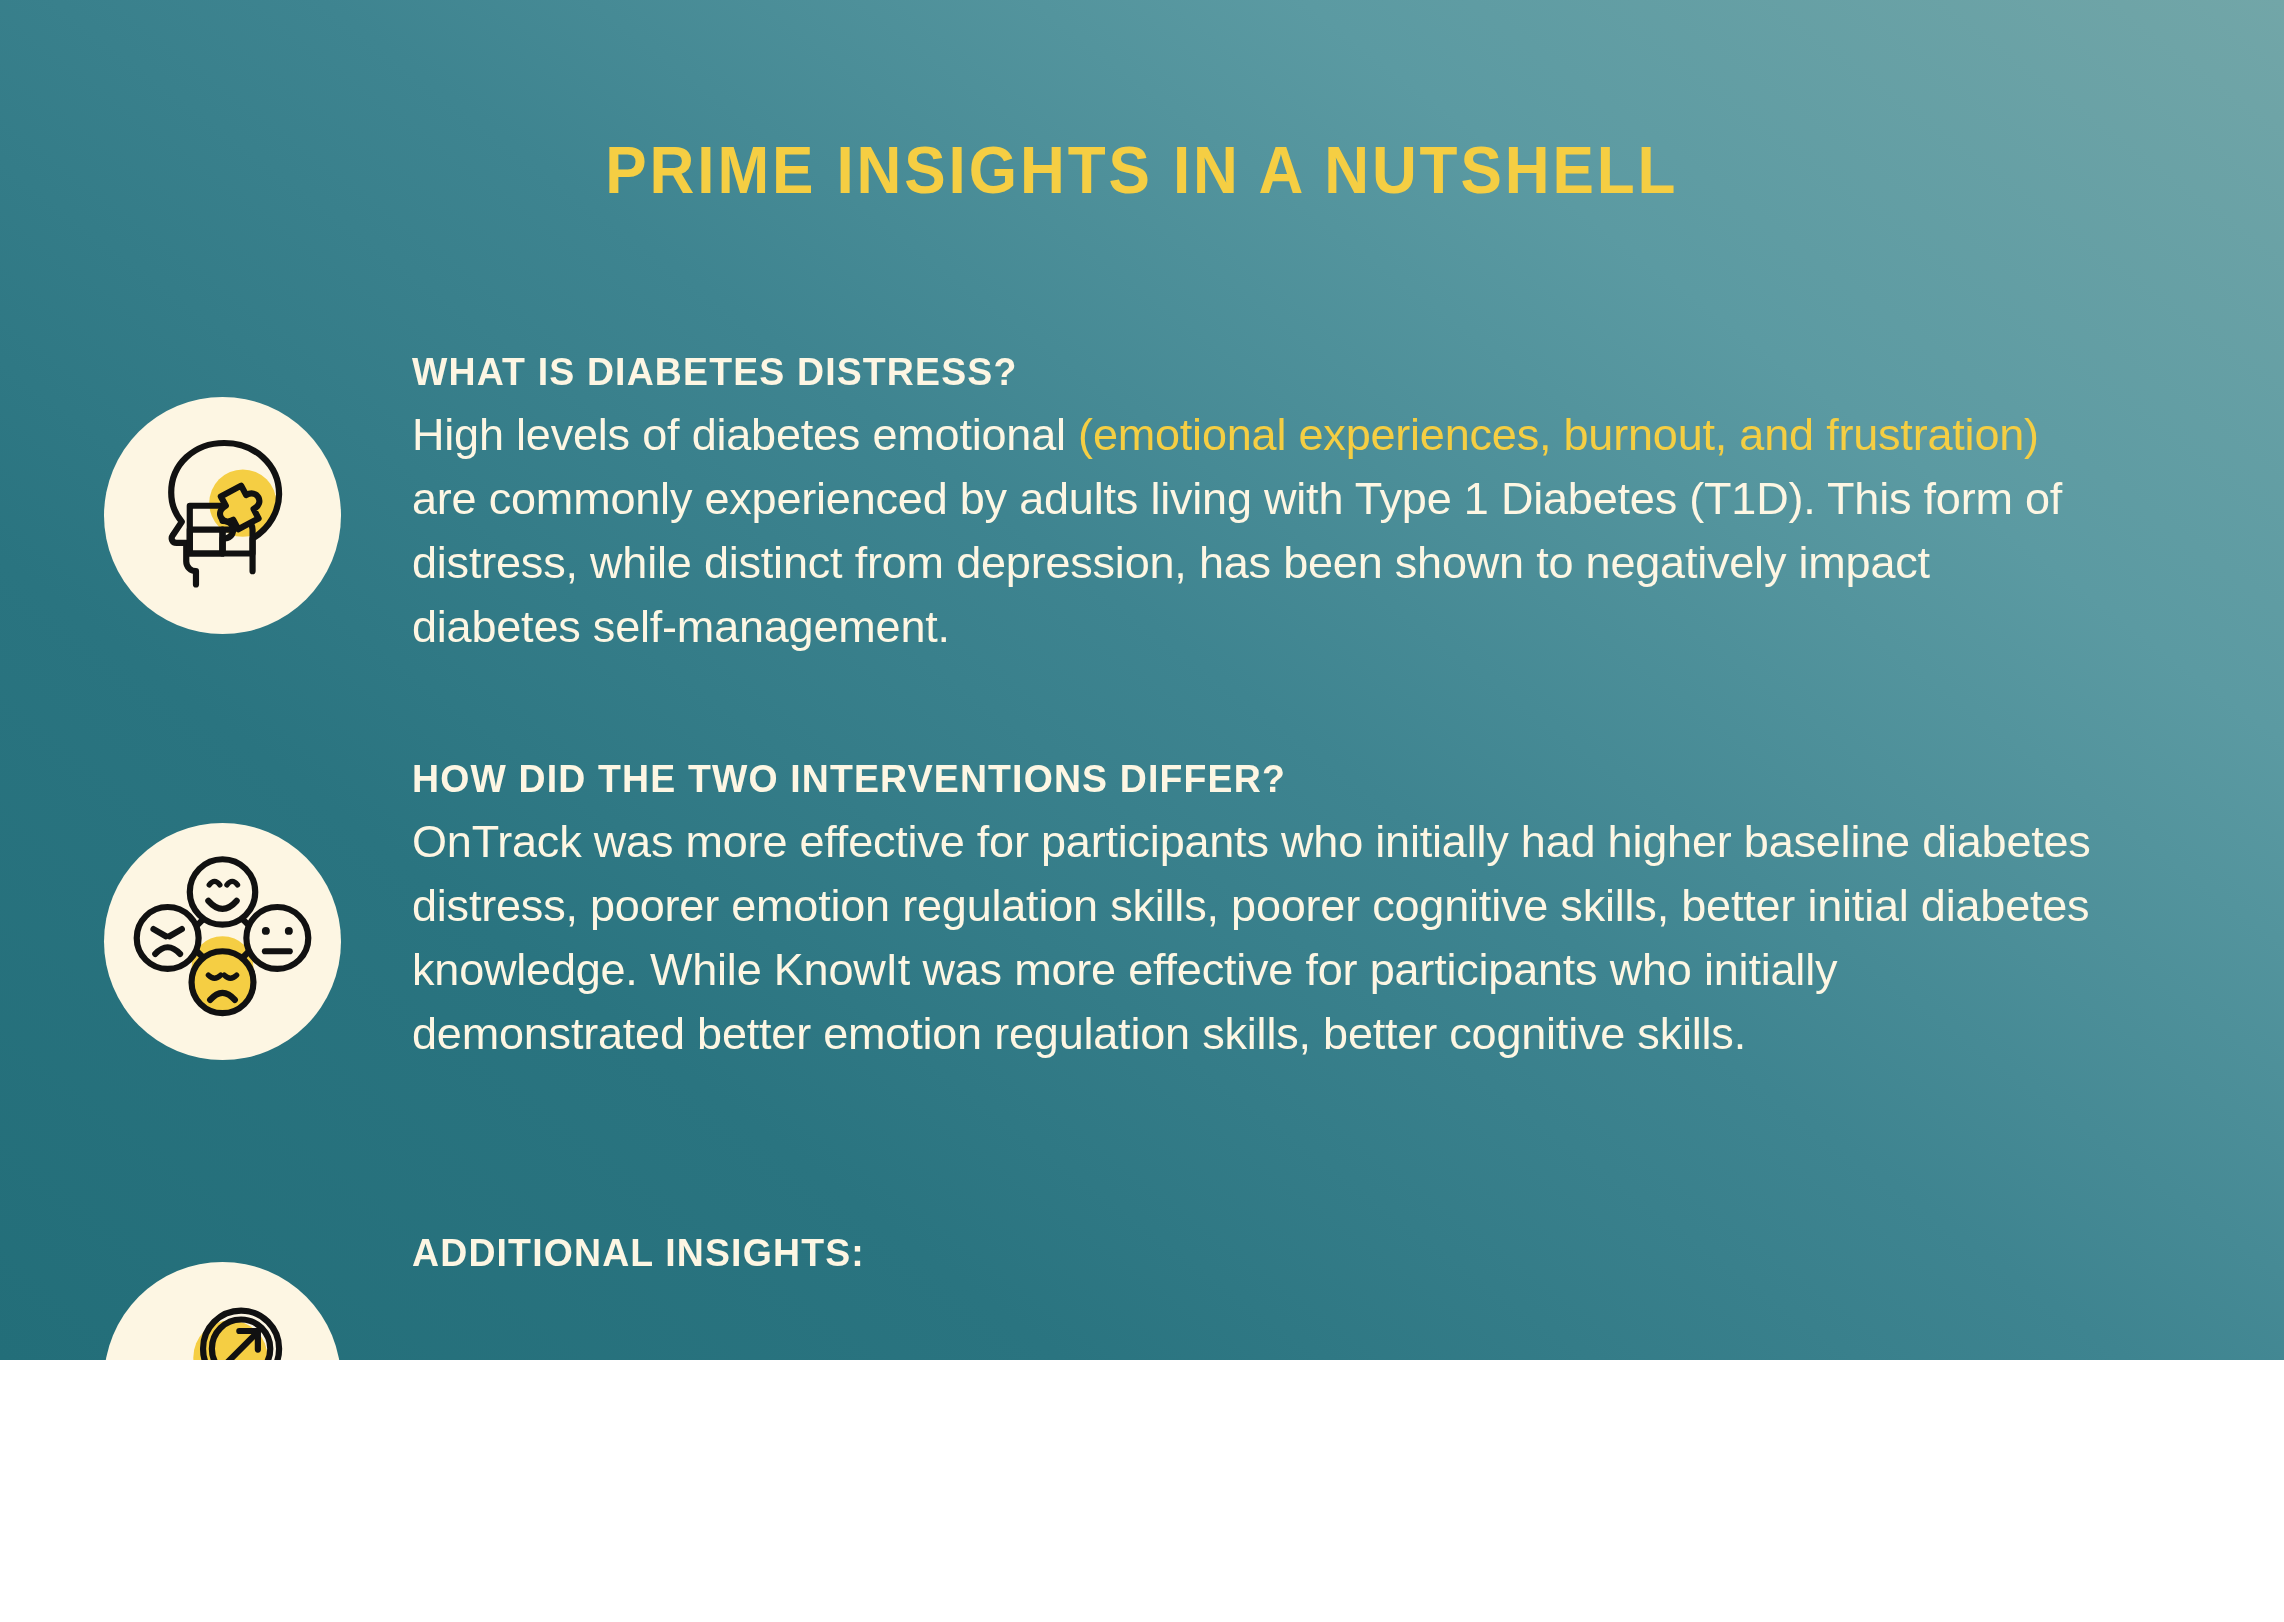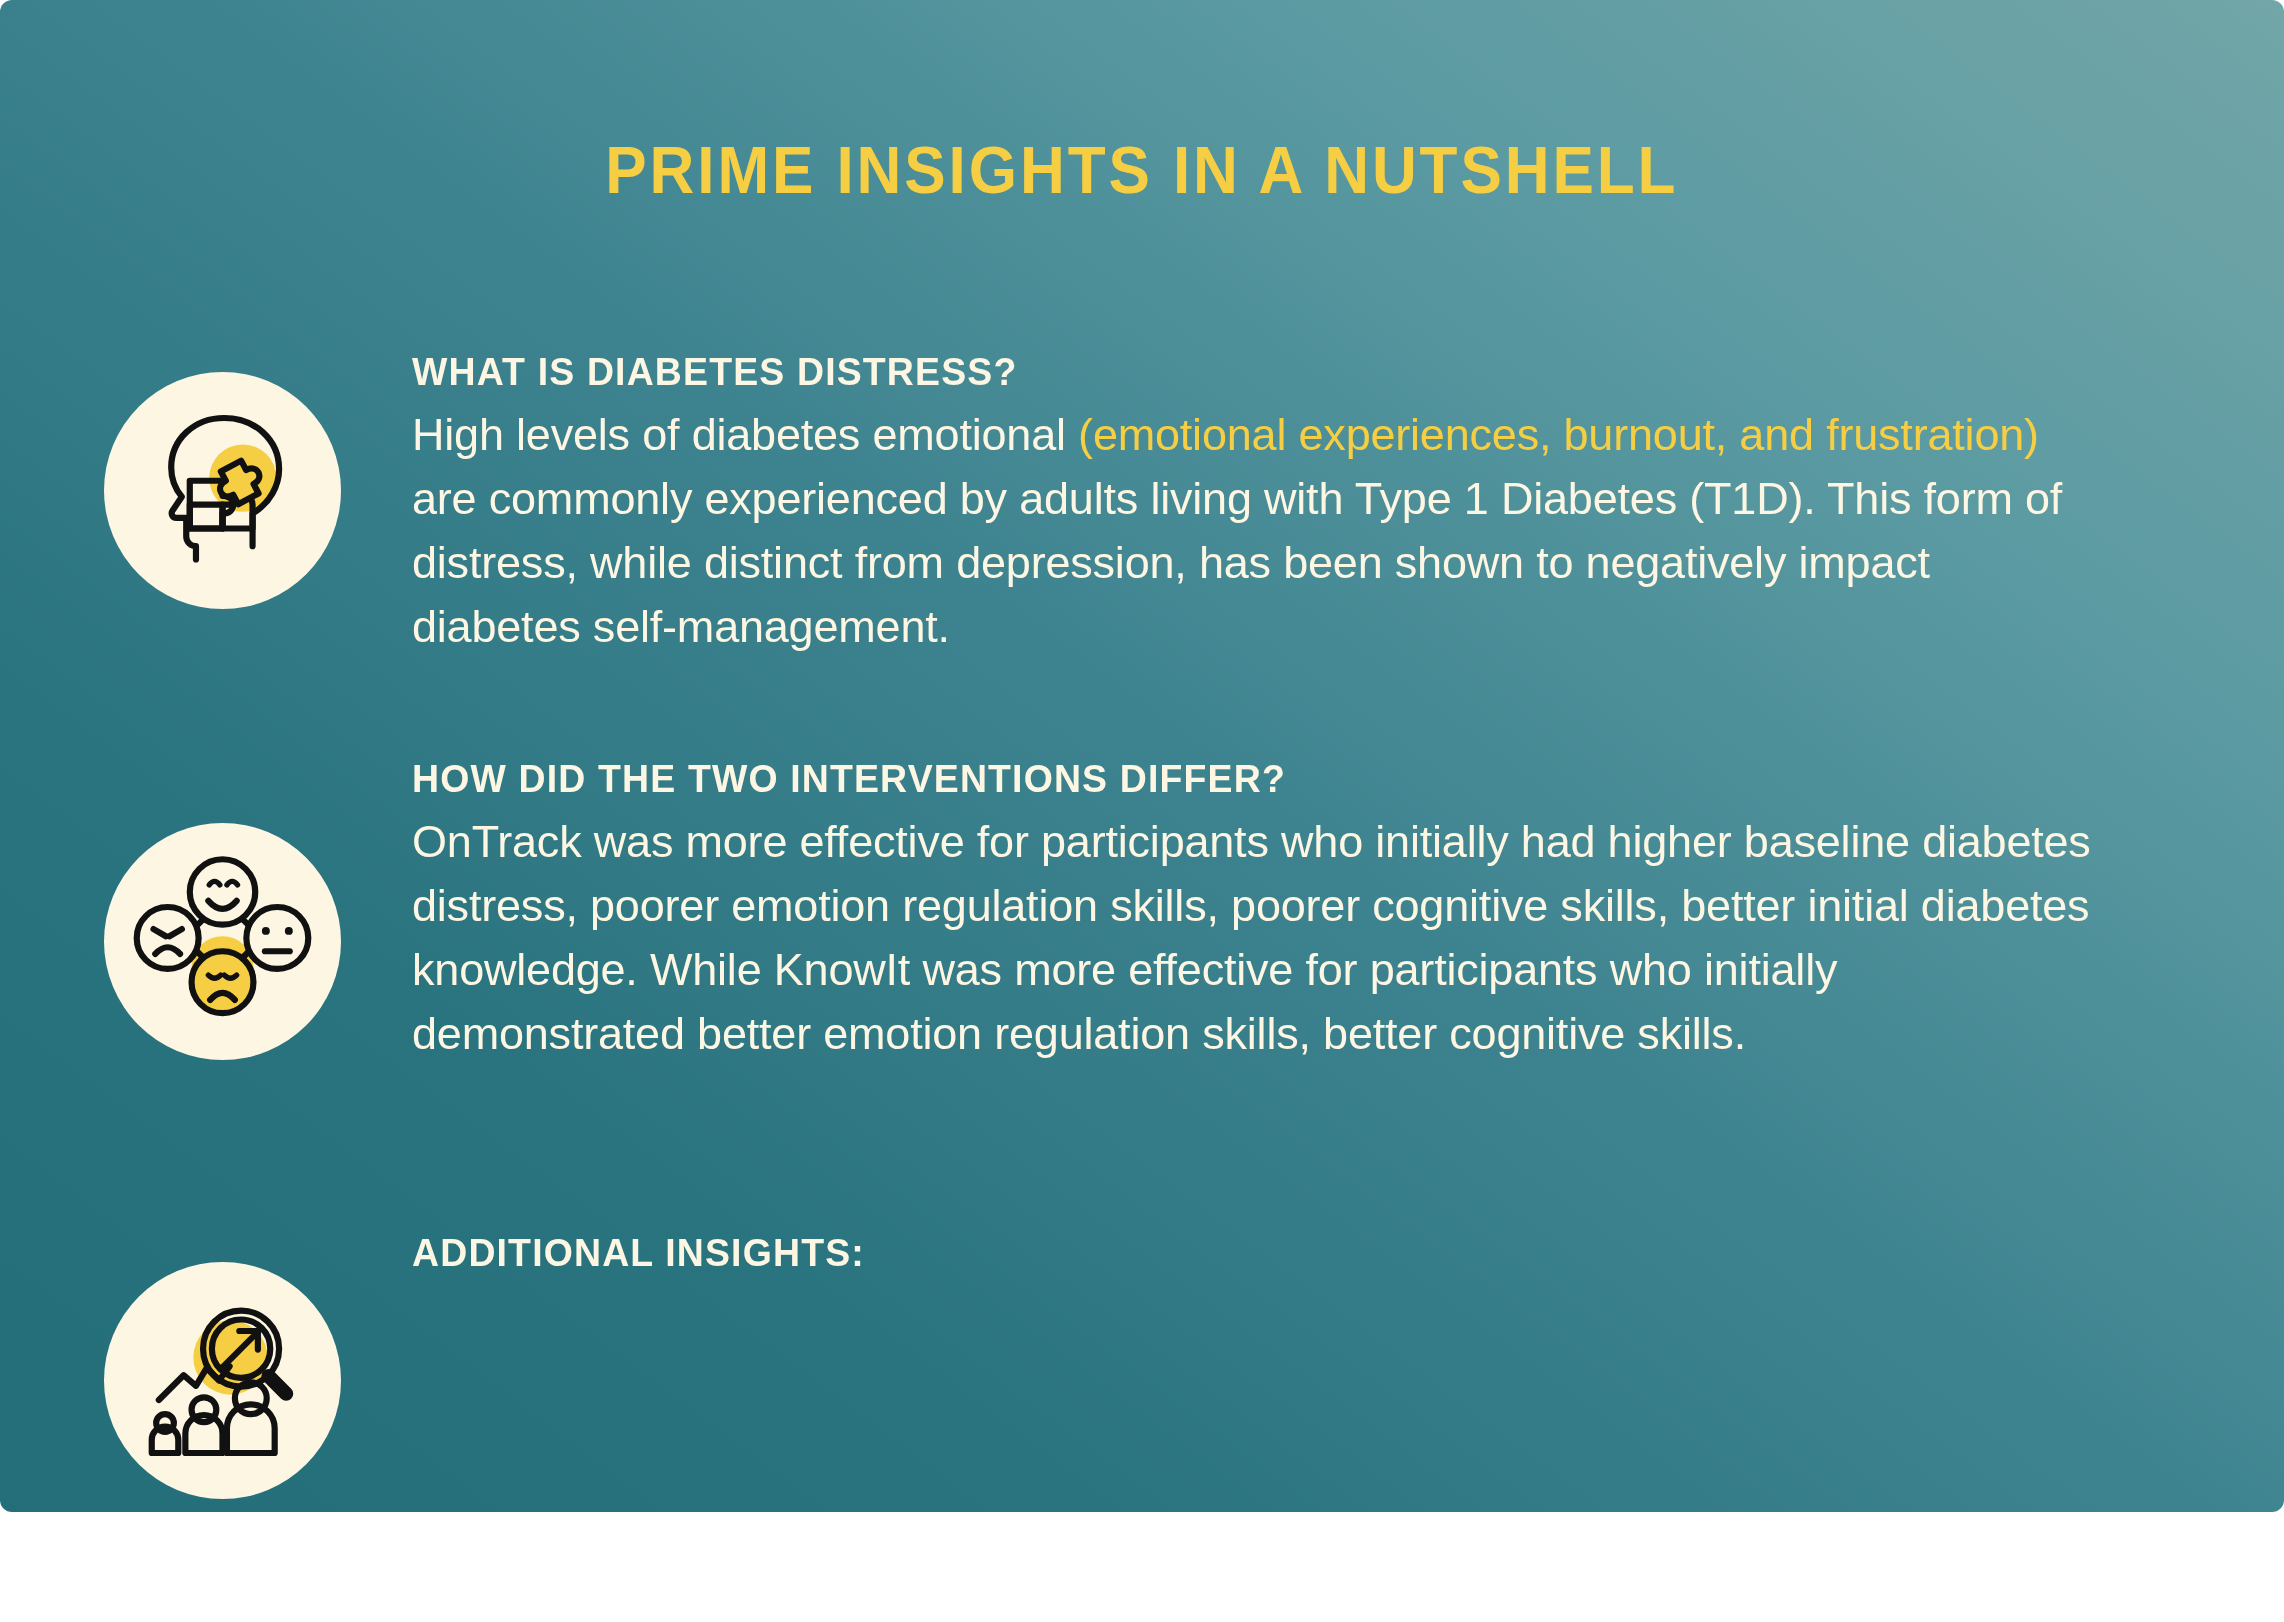--- a/index.html
+++ b/index.html
@@ -10,24 +10,23 @@
   body {
     width: 2284px;
     height: 1623px;
     overflow: hidden;
     font-family: "Liberation Sans", sans-serif;
   }
 
   #poster {
     position: relative;
     width: 2284px;
-    height: 1512px;
+    height: 1360px;
     background: linear-gradient(37deg, #236e79 0%, #2a7480 26%, #3e8490 52%, #5b9aa2 76%, #72a6a8 100%);
     overflow: hidden;
-    border-radius: 12px;
   }
 
   
   #title-bar {
     position: absolute;
     left: 0;
     top: 137px;
     width: 2284px;
     text-align: center;
   }
@@ -45,21 +44,21 @@
   }
 
   
   .section {
     position: absolute;
     left: 0;
     width: 2284px;
     display: flex;
     align-items: flex-start;
   }
-  #section-0 { top: 350px; }
+  #section-0 { top: 350px; align-items: center; }
   #section-1 { top: 757px; }
   #section-2 { top: 1231px; }
 
   .icon-col {
     width: 412px;
     flex: 0 0 412px;
     display: flex;
     justify-content: flex-start;
     padding-left: 104px;
     box-sizing: border-box;

